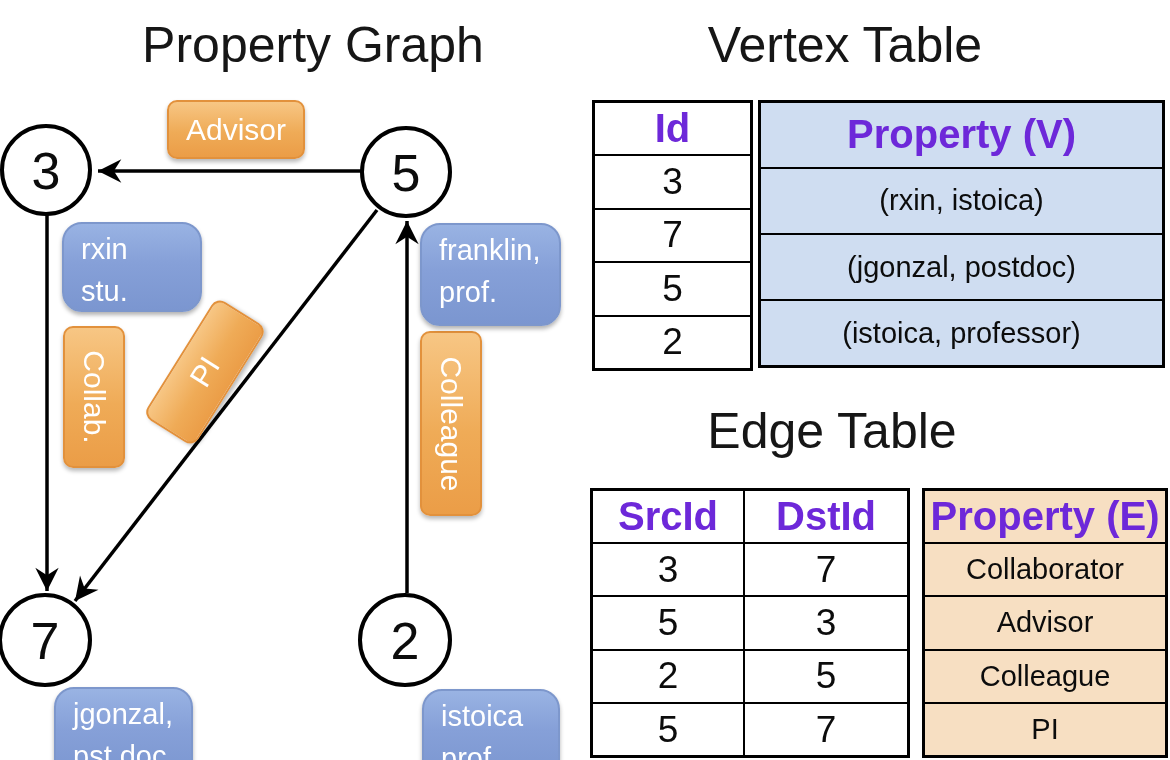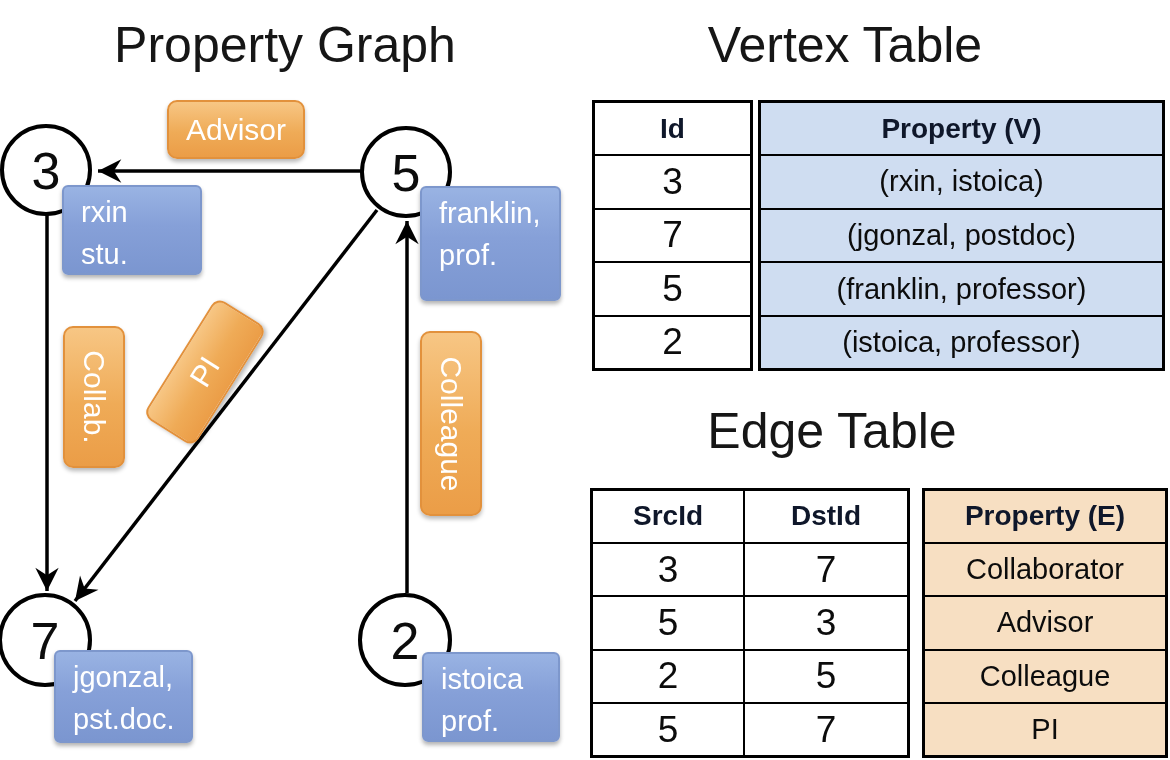--- a/index.html
+++ b/index.html
@@ -2,21 +2,21 @@
 <html><head>
 <meta charset="utf-8">
 <style>
   html,body{margin:0;padding:0;background:#fff;}
   .canvas{position:relative;width:1170px;height:760px;background:#fff;overflow:hidden;
           font-family:"Liberation Sans",sans-serif;}
 
   
   .big-title{position:absolute;font-size:50px;font-weight:400;letter-spacing:0px;
              color:#161616;white-space:nowrap;}
-  .t-graph{left:0;width:570px;top:16px;text-align:center;}
+  .t-graph{left:0;width:570px;top:16px;text-align:center;padding-left:28px;}
   .t-vertex{left:585px;width:520px;top:16px;text-align:center;}
   .t-edge{left:572px;width:520px;top:402px;text-align:center;}
 
   
   .graph-svg{position:absolute;left:0;top:0;}
   .edge-line{stroke:#000;stroke-width:3.5px;fill:none;}
   .node-circle{fill:#fff;stroke:#000;stroke-width:4px;}
   .node-num{font-family:"Liberation Sans",sans-serif;font-size:52px;font-weight:300;fill:#0c0c0c;}
 
   
@@ -28,35 +28,35 @@
   .e-advisor{left:167px;top:100px;width:134px;height:55px;}
   .e-collab{left:63px;top:326px;width:58px;height:138px;}
   .e-colleague{left:420px;top:331px;width:58px;height:181px;}
   .e-pi{left:205px;top:372px;width:136px;height:56px;
         transform:translate(-50%,-50%) rotate(-58deg);}
   .vtext{transform:rotate(90deg);white-space:nowrap;}
 
   
   .nlabel{position:absolute;box-sizing:border-box;
           background:linear-gradient(180deg,#99b3e3 0%,#86a0d8 45%,#7b96d0 100%);
-          border:2px solid #7d97cc;border-radius:6px;
+          border:2px solid #7d97cc;border-radius:20px;
           box-shadow:0 3px 4px rgba(0,0,0,0.3);
-          color:#fff;font-size:29px;line-height:42px;padding:4px 0 2px 17px;}
+          color:#fff;font-size:29px;line-height:42px;padding:4px 0 2px 17px;margin-top:37px;}
   .n-rxin{left:62px;top:185px;width:140px;height:90px;}
-  .n-franklin{left:420px;top:186px;width:141px;height:115px;}
+  .n-franklin{left:420px;top:186px;width:141px;height:103px;}
   .n-jgonzal{left:54px;top:650px;width:139px;height:93px;}
   .n-istoica{left:422px;top:652px;width:138px;height:90px;}
 
   
   table{border-collapse:collapse;position:absolute;table-layout:fixed;}
   td,th{border:2px solid #000;text-align:center;vertical-align:middle;
         font-family:"Liberation Sans",sans-serif;padding:0;overflow:hidden;}
   table{border:3px solid #000;}
   .num-cell{font-size:37px;font-weight:300;color:#0c0c0c;}
-  .hdr-cell{font-size:28px;font-weight:bold;color:#0f172a;}
+  .hdr-cell{font-size:40px;font-weight:bold;color:#6d28d9;}
   .prop-cell{font-size:29px;font-weight:300;color:#0c0c0c;}
   .vfill{background:#cfddf1;}
   .efill{background:#f7dfc2;}
 
   .tbl-vid{left:592px;top:100px;width:161px;height:268px;}
   .tbl-vprop{left:758px;top:100px;width:407px;height:268px;}
   .tbl-esd{left:590px;top:488px;width:320px;height:267px;}
   .tbl-eprop{left:922px;top:488px;width:246px;height:267px;}
   .tbl-vid tr,.tbl-vprop tr{height:53.6px;}
   .tbl-esd tr,.tbl-eprop tr{height:53.4px;}
@@ -148,23 +148,20 @@
         <tr>
           <th class="hdr-cell vfill">Property (V)</th>
         </tr>
     <tr>
           <td class="prop-cell vfill">(rxin, istoica)</td>
         </tr>
     <tr>
           <td class="prop-cell vfill">(jgonzal, postdoc)</td>
         </tr>
     <tr>
-          <td class="prop-cell vfill">(franklin, professor)</td>
-        </tr>
-    <tr>
           <td class="prop-cell vfill">(istoica, professor)</td>
         </tr>
   </tbody>
     </table>
 
   <table class="tbl-esd">
     <tbody>
         <tr>
       <th class="hdr-cell" style="width:150px;">SrcId</th>
       <th class="hdr-cell">DstId</th>

